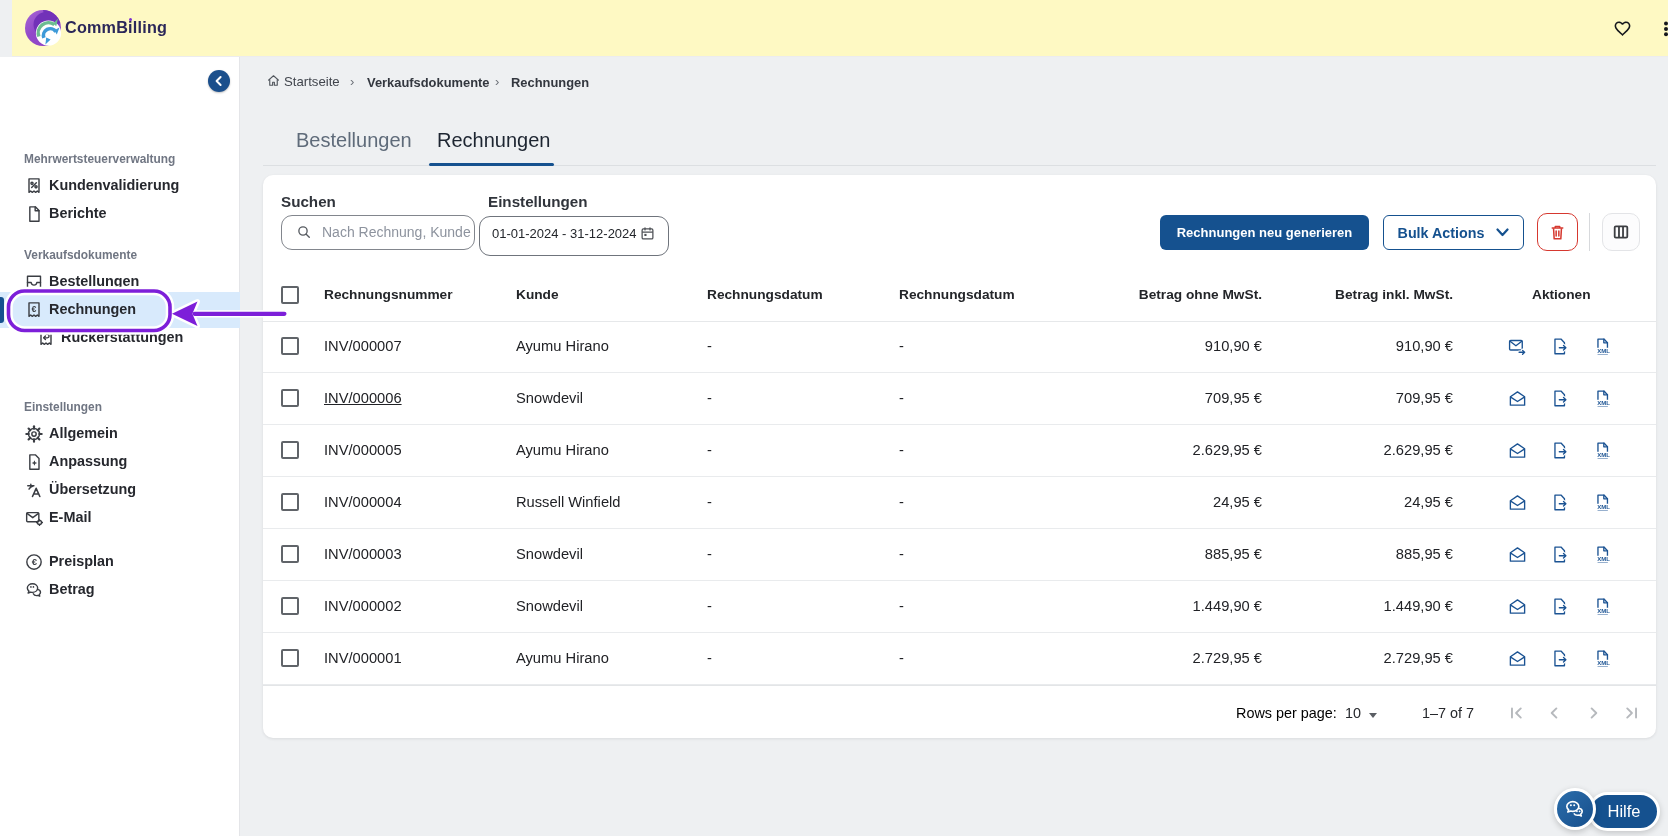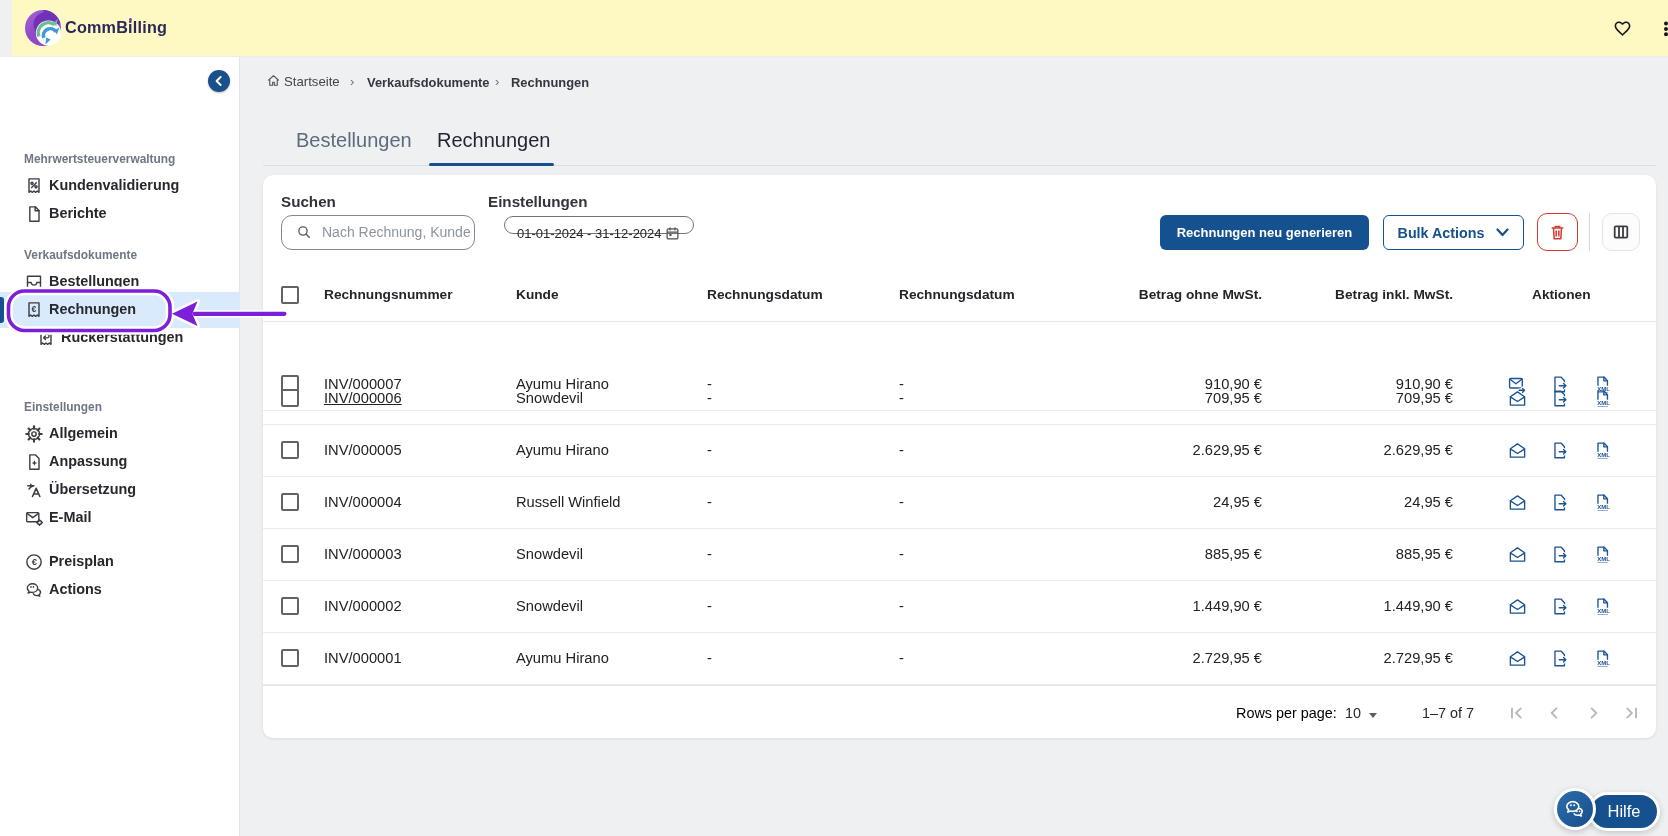--- a/index.html
+++ b/index.html
@@ -151,21 +151,21 @@
           <text x="12.4" y="16" text-anchor="middle" font-family="Liberation Sans" font-size="11.5" font-weight="bold" fill="#3a3d43" stroke="none">€</text>
         </svg></span>
       <span class="nlabel" style="">Preisplan</span>
     </div>
 <div class="nav" style="top:519px;">
       <span class="nicon"><svg width="20" height="20" viewBox="0 0 24 24" fill="none" style="">
           <path d="M10.2 4.4c3.4 0 6.2 2.3 6.2 5.2 0 2.9-2.8 5.2-6.2 5.2-.7 0-1.4-.1-2-.3L5 15.6l.9-2.3c-1.1-.9-1.9-2.2-1.9-3.7 0-2.9 2.8-5.2 6.2-5.2z" stroke="#3a3d43" stroke-width="1.7" stroke-linecap="round" stroke-linejoin="round" fill="none"></path>
           <path d="M16.2 11.2c2 .3 3.6 1.8 3.6 3.6 0 1.1-.6 2.1-1.5 2.8l.6 1.8-2.4-.9c-.5.2-1 .2-1.5.2-1.7 0-3.2-.9-3.8-2.2" stroke="#3a3d43" stroke-width="1.7" stroke-linecap="round" stroke-linejoin="round" fill="none"></path>
           <path d="M8.3 8.3h.01M11.3 8.3h.01" stroke="#3a3d43" stroke-width="2" stroke-linecap="round"></path>
         </svg></span>
-      <span class="nlabel" style="">Actions</span>
+      <span class="nlabel" style="">Betrag</span>
     </div>
 <div id="active-item"></div>
 <div id="active-bar"></div>
 <div class="nav" style="top:239px;z-index:2;">
       <span class="nicon"><svg width="20" height="20" viewBox="0 0 24 24" fill="none" style="">
           <path d="M6 3.4h12v16.2l-2-1.6-2 1.6-2-1.6-2 1.6-2-1.6-2 1.6z" stroke="#3a3d43" stroke-width="1.7" stroke-linecap="round" stroke-linejoin="round" fill="none"></path>
           <text x="12" y="14.6" text-anchor="middle" font-family="Liberation Sans" font-size="10.5" font-weight="bold" fill="#3a3d43" stroke="none">€</text>
         </svg></span>
       <span class="nlabel">Rechnungen</span>
     </div>
@@ -188,21 +188,21 @@
 <div id="card">
 <span class="flabel" style="left:18px;">Suchen</span>
 <span class="flabel" style="left:225px;">Einstellungen</span>
 <div class="finput" style="left:18px;width:194px;">
   <span style="position:absolute;left:14px;top:8px;"><svg width="16" height="16" viewBox="0 0 24 24" fill="none">
           <circle cx="10.5" cy="10.5" r="6.2" stroke="#565a60" stroke-width="2"></circle>
           <path d="m15.3 15.3 4.6 4.6" stroke="#565a60" stroke-width="2" stroke-linecap="round"></path>
         </svg></span>
   <span style="position:absolute;left:40px;top:8px;font-size:14px;color:#8d939e;white-space:nowrap;overflow:hidden;width:152px;">Nach Rechnung, Kunde u</span>
 </div>
-<div class="finput" style="left:241px;top:41px;width:190px;height:18px;border-color:#6f747c;text-align:center;">
+<div class="finput" style="left:216px;top:41px;width:190px;height:40px;border-color:#6f747c;text-align:center;">
   <span style="position:absolute;left:12px;top:9px;font-size:13px;color:#23262b;white-space:nowrap;">01-01-2024 - 31-12-2024</span>
   <span style="position:absolute;left:160px;top:9px;"><svg width="15" height="15" viewBox="0 0 24 24" fill="none">
           <rect x="3.4" y="4.6" width="17.2" height="16" rx="2" stroke="#4c4f54" stroke-width="2"></rect>
           <path d="M3.6 9.8h16.8" stroke="#4c4f54" stroke-width="2"></path>
           <path d="M8 2.8v3.4M16 2.8v3.4" stroke="#4c4f54" stroke-width="2" stroke-linecap="round"></path>
           <rect x="7" y="12.6" width="3.4" height="3.4" fill="#4c4f54"></rect>
         </svg></span>
 </div>
 <div class="btn-primary">Rechnungen neu generieren</div>
 <div class="btn-bulk">
@@ -228,21 +228,21 @@
     </div>
 <span class="cb" style="left:18px;top:111px;"></span>
 <span class="th" style="left:61px;">Rechnungsnummer</span>
 <span class="th" style="left:253px;">Kunde</span>
 <span class="th" style="left:444px;">Rechnungsdatum</span>
 <span class="th" style="left:636px;">Rechnungsdatum</span>
 <span class="th amt" style="right:394px;">Betrag ohne MwSt.</span>
 <span class="th amt" style="right:203px;">Betrag inkl. MwSt.</span>
 <span class="th" style="left:1269px;">Aktionen</span>
 <div id="thead-line"></div>
-<div class="trow" style="top:146px;margin-top:38px;">
+<div class="trow" style="top:146px;">
 <span class="cb" style="left:18px;top:16px;"></span>
 <span class="ct" style="left:61px;">INV/000007</span>
 <span class="ct" style="left:253px;">Ayumu Hirano</span>
 <span class="ct" style="left:444px;">-</span>
 <span class="ct" style="left:636px;">-</span>
 <span class="ct amt" style="right:394px;">910,90 €</span>
 <span class="ct amt" style="right:203px;">910,90 €</span>
 <span class="aic" style="left:1245px;"><svg width="19" height="19" viewBox="0 0 24 24" fill="none" style="">
           <rect x="2" y="4.4" width="16" height="12" rx="1.4" stroke="#1b5393" stroke-width="1.7" stroke-linecap="round" stroke-linejoin="round" fill="none"></rect>
           <path d="m2.6 5.4 7.4 5.6 7.4-5.6" stroke="#1b5393" stroke-width="1.7" stroke-linecap="round" stroke-linejoin="round" fill="none"></path>

